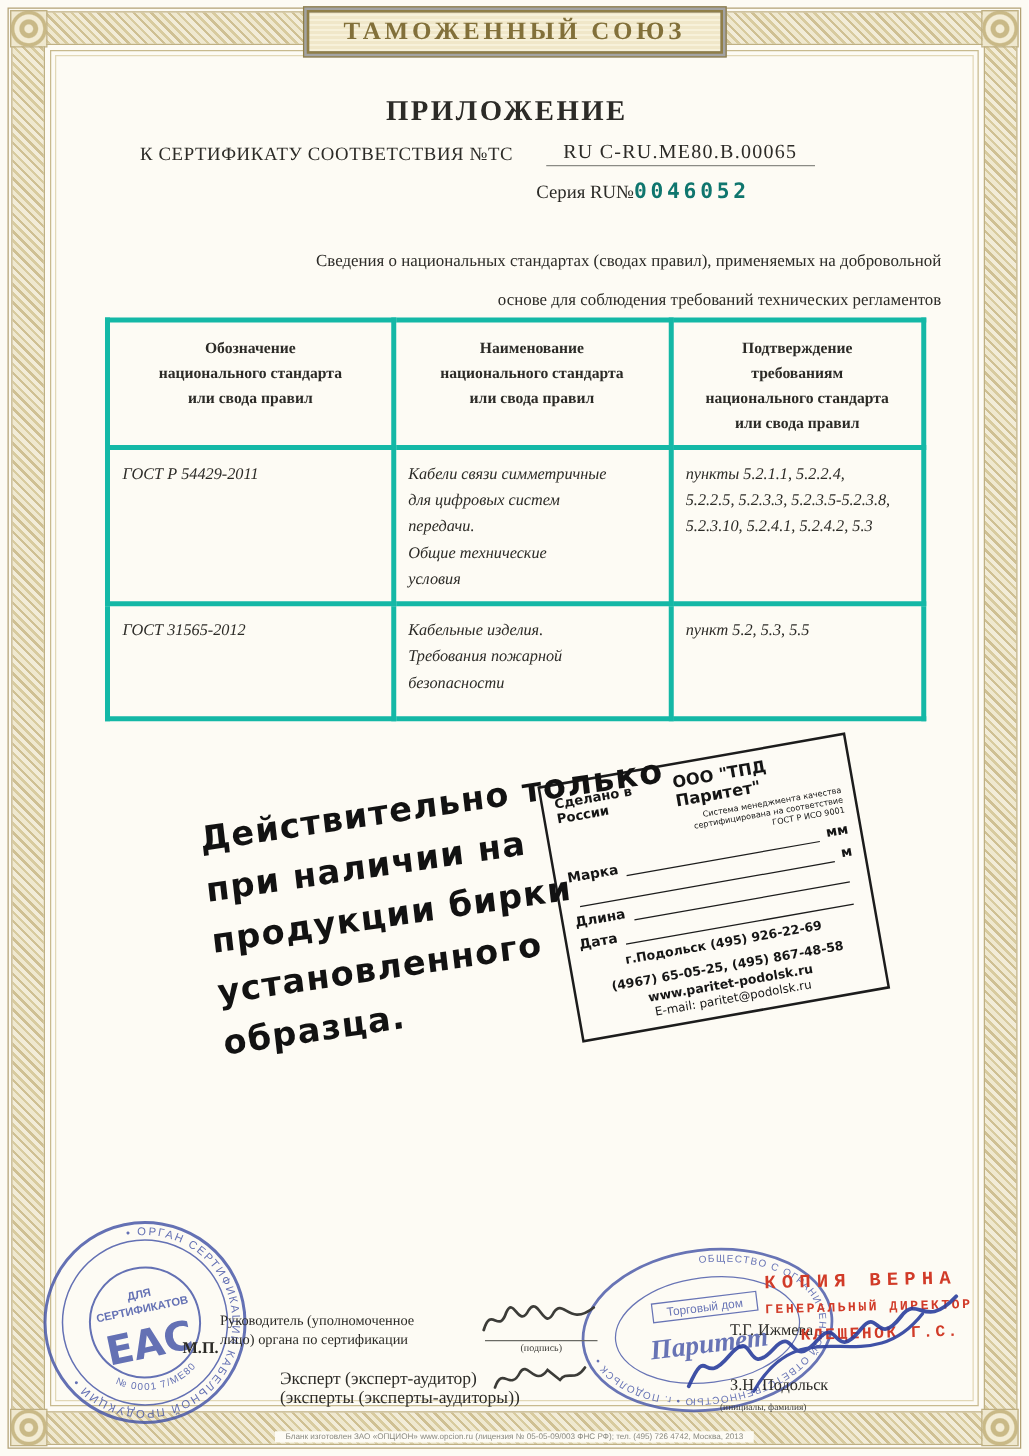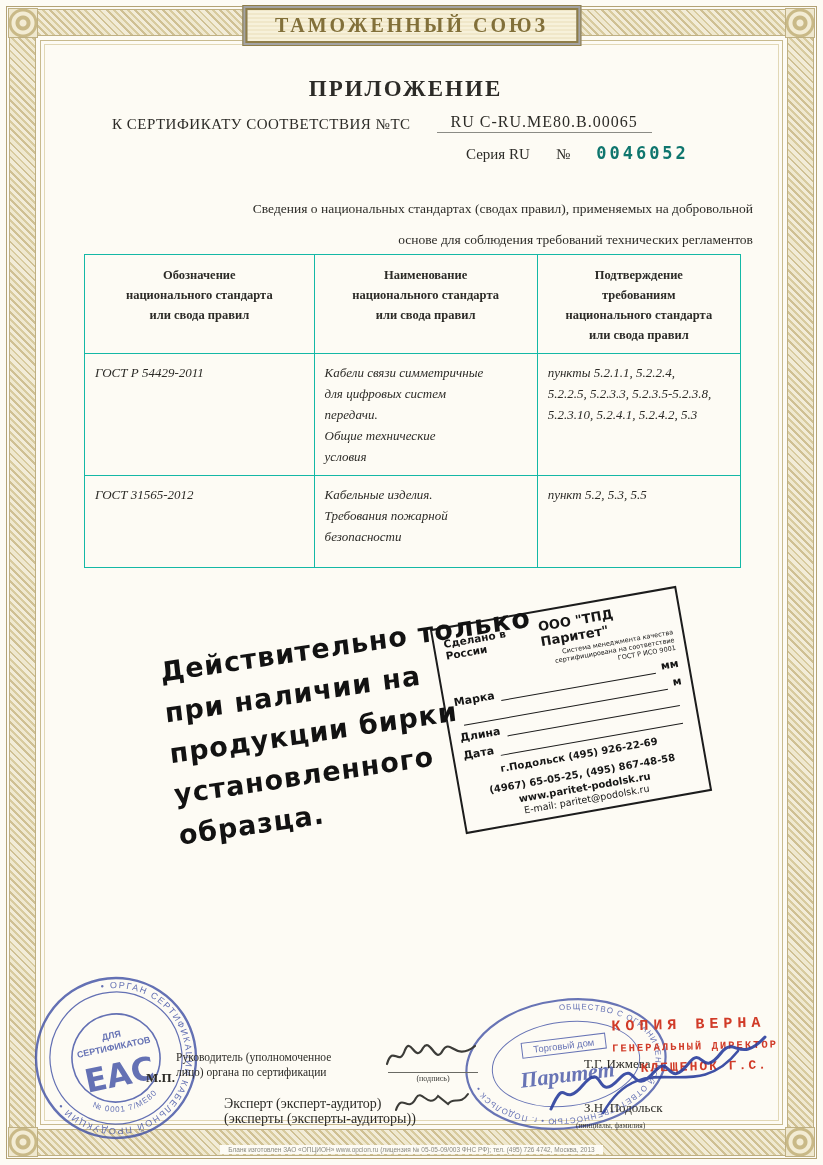--- a/index.html
+++ b/index.html
@@ -32,33 +32,33 @@
       font-weight:bold; font-size:20px; letter-spacing:3px; color:#82703a;
       background: repeating-linear-gradient(0deg,#f7f1da 0 2px,#f0e7c9 2px 4px); }
 
   
   .doc-title { position:absolute; top:76px; left:0; right:12px; text-align:center;
       font-size:23px; font-weight:bold; letter-spacing:2px; }
   .cert-line { position:absolute; top:113px; left:112px; display:flex; align-items:flex-end; }
   .cert-label { font-size:15px; letter-spacing:0.5px; white-space:nowrap; }
   .cert-number { font-size:16px; margin-left:26px; padding:0 14px 1px;
       border-bottom:1px solid #8b8b85; letter-spacing:1px; white-space:nowrap; }
-  .series-line { position:absolute; top:143px; left:466px; display:flex; align-items:baseline; gap:26px; }
+  .series-line { position:absolute; top:143px; left:429px; display:flex; align-items:baseline; }
   .series-label { font-size:15px; }
   .number-sign { font-size:15px; }
   .series-number { font-family:"DejaVu Sans Mono", monospace; font-weight:bold;
       font-size:17px; letter-spacing:3px; color:#0f766e; }
 
   .intro { position:absolute; top:193px; left:70px; right:70px; text-align:right;
       font-size:13.5px; line-height:31px; white-space:pre-line; }
 
   
   table.std-table { position:absolute; top:254px; left:84px; width:657px;
       border-collapse:collapse; }
-  .std-table th, .std-table td { border:1px solid #14b8a6; white-space:pre-line; }
+  .std-table th, .std-table td { border:4px solid #14b8a6; white-space:pre-line; }
   .std-table th { font-size:12.5px; font-weight:bold; line-height:1.6;
       vertical-align:top; padding:10px 6px 8px; text-align:center; }
   .std-table td { font-size:13px; line-height:1.62; vertical-align:top; padding:8px 10px; text-align:left;font-style:italic; }
   .col1 { width:35%; } .col2 { width:34%; } .col3 { width:31%; }
   tr.r1 td { height:112px; } tr.r2 td { height:92px; }
 
   
   .handnote { position:absolute; left:158px; top:652px; z-index:6;
       transform:rotate(-8.5deg) skewX(-2deg); transform-origin:left top;
       font-family:"DejaVu Sans", sans-serif; font-weight:700; font-size:27px;

